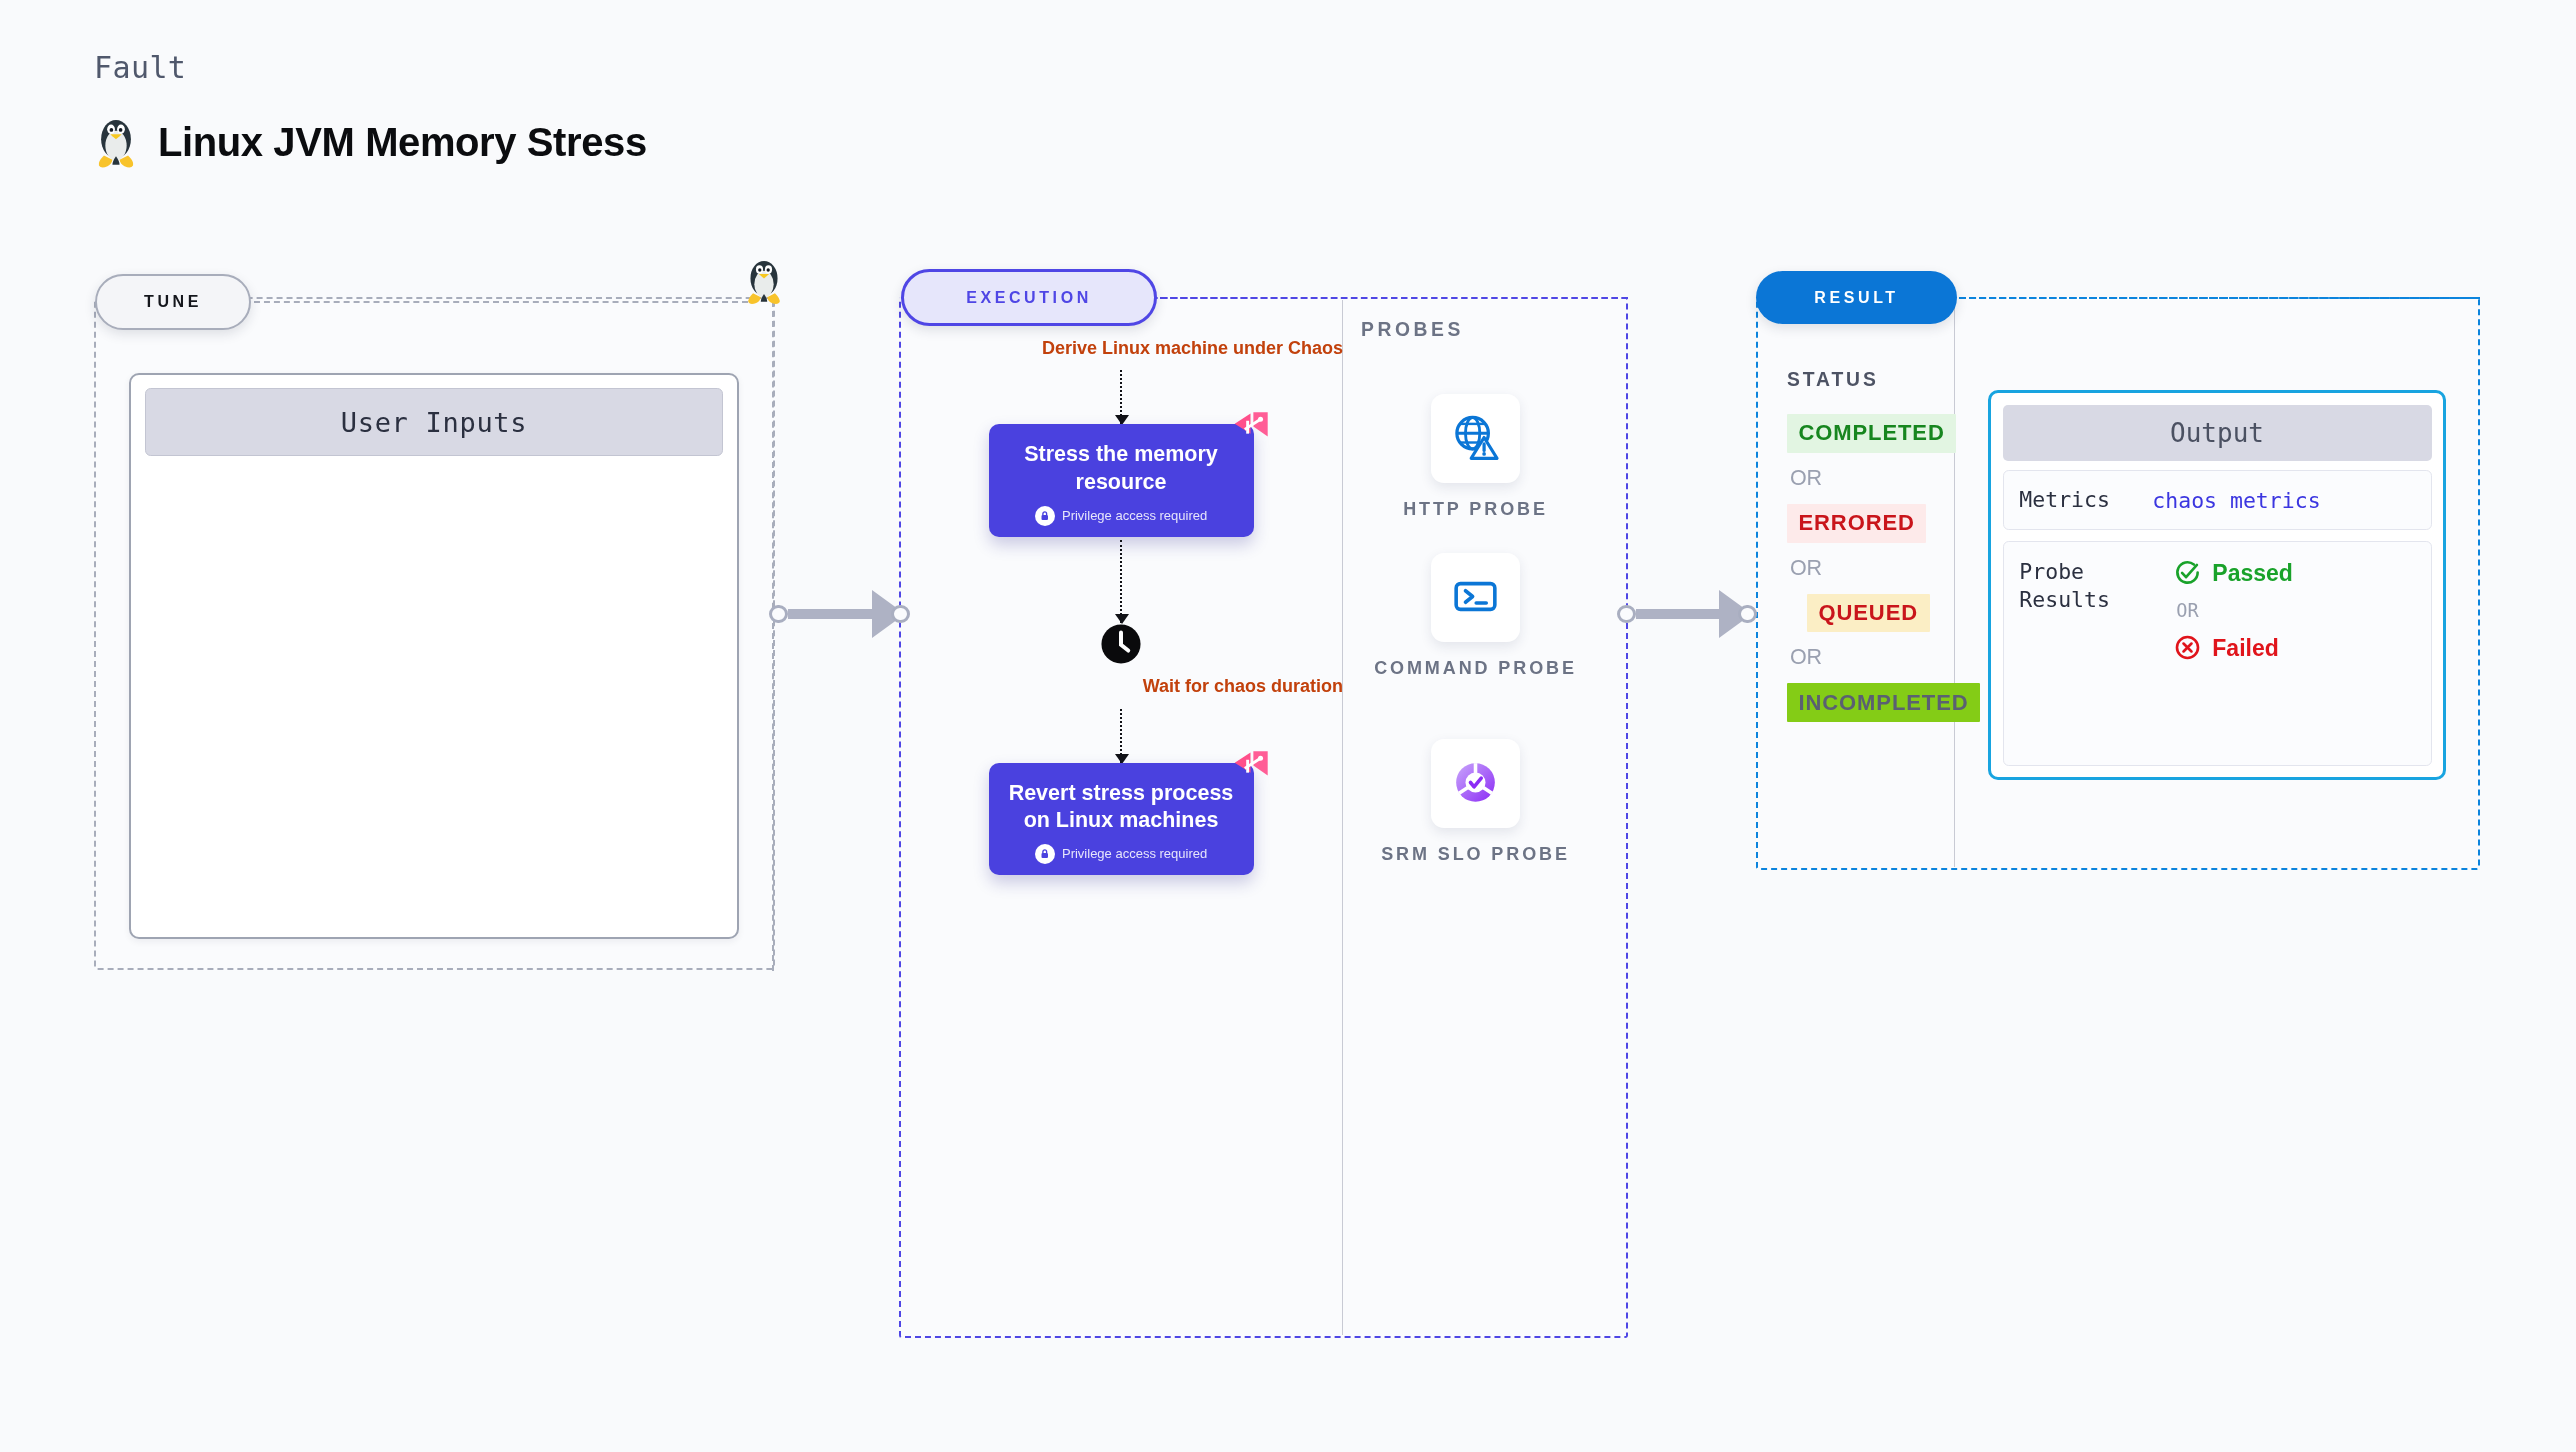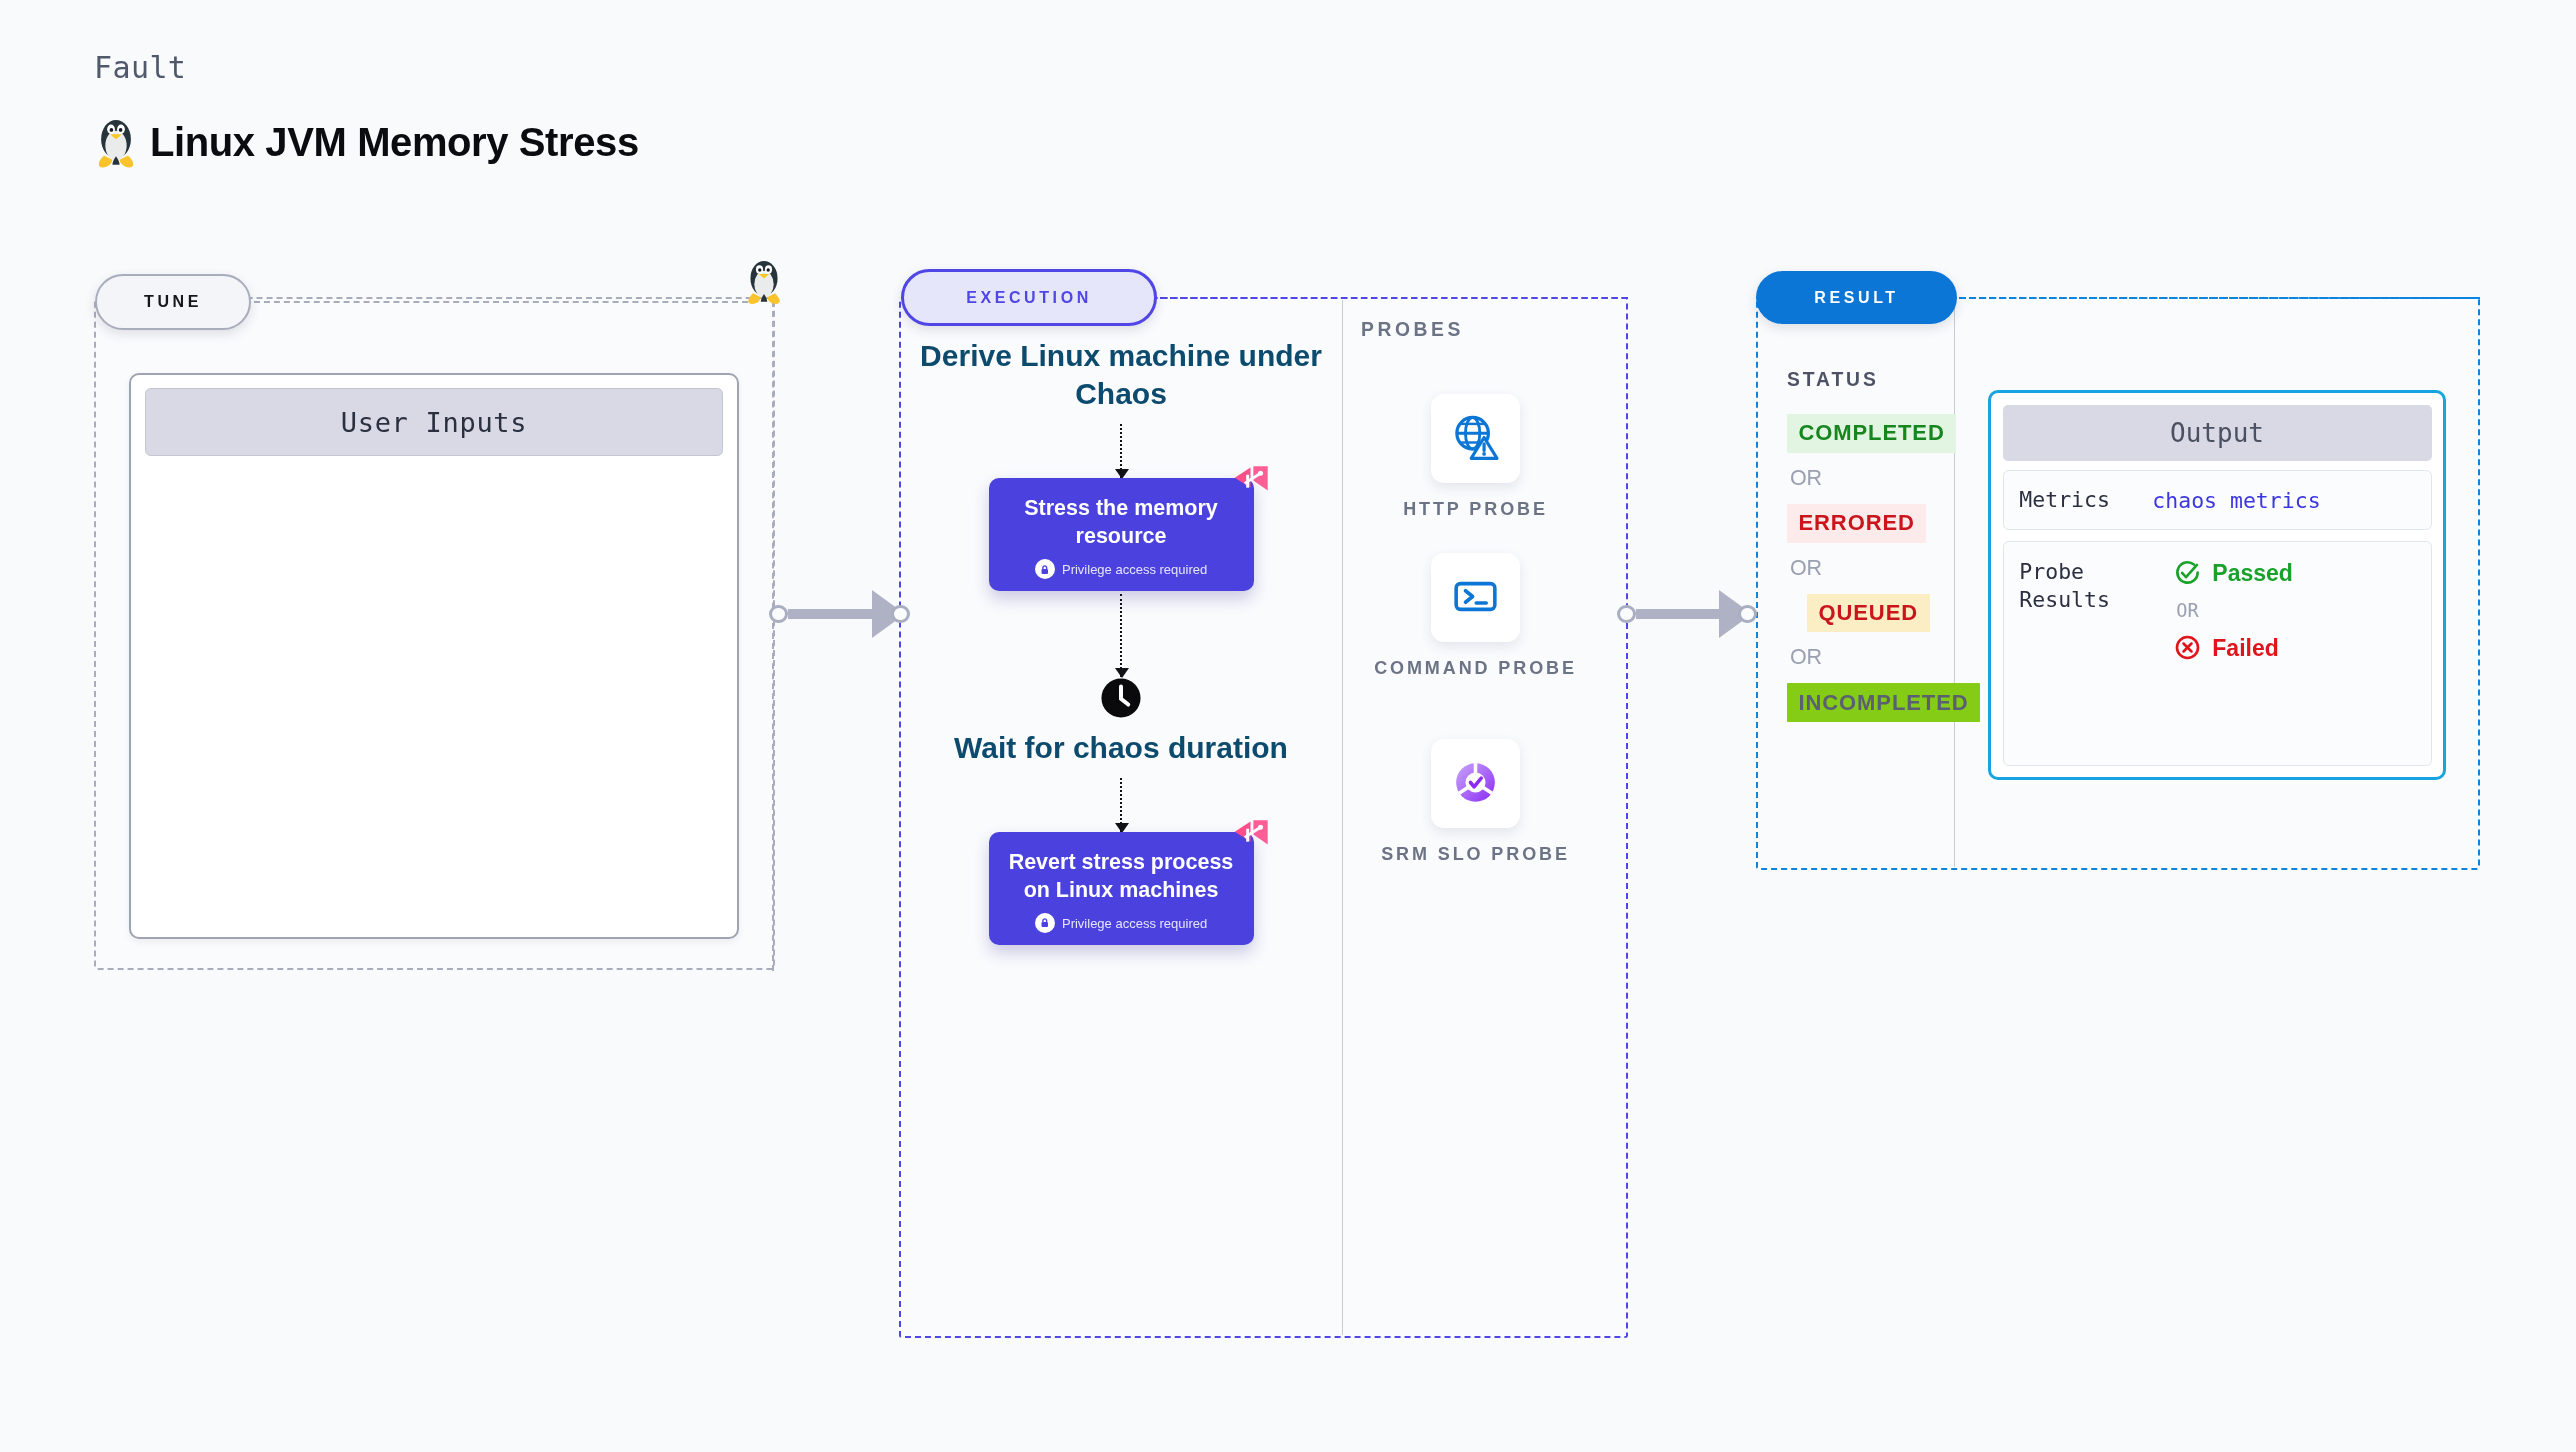--- a/index.html
+++ b/index.html
@@ -10,21 +10,21 @@
     overflow: hidden;
   }
   #stage { position: relative; width: 2576px; height: 1452px; }
 
   
   .hdr-fault {
     position: absolute; left: 94px; top: 50px;
     font-family: "DejaVu Sans Mono", monospace;
     font-size: 30px; color: #50586c; letter-spacing: 0.4px;
   }
-  .hdr-row { position: absolute; left: 94px; top: 115px; display: flex; align-items: center; gap: 12px; }
+  .hdr-row { position: absolute; left: 94px; top: 115px; display: flex; align-items: center; gap: 20px; }
   .hdr-title { font-size: 40px; font-weight: bold; color: #0b0c0f; letter-spacing: -0.4px; }
 
   
   .tux { display: block; }
 
   
   .dashed-region { position: absolute; border-style: dashed; border-radius: 2.9px; }
 
   .region-tune   { left: 94px;  top: 297px;  width: 681px;  height: 673px;  border: 2.9px dashed #a8adbb; background: #fafbfd; }
   .region-exec   { left: 899px; top: 297px;  width: 729px; height: 1041px; border: 2.9px dashed #4f46e5; background: #fafbfd; }
@@ -71,21 +71,21 @@
   }
   .tune-item {
     font-family: "DejaVu Sans Mono", monospace; font-size: 22px; color: #3b36e0;
     margin-bottom: 21.5px; white-space: nowrap;
   }
   .grp-title.opt { margin-top: 2.9px; }
 
   
   .exec-col { position: absolute; left: 899px; top: 337px; width: 444px; }
   .exec-step-text {
-    text-align: center; font-size: 30px; font-weight: bold; color: #0c4a6e; line-height: 1.28;
+    text-align: right; font-size: 18px; font-weight: bold; color: #c2410c; line-height: 1.28;
   }
   .dotted-arrow {
     margin: 0 auto; width: 2.1px; position: relative;
     border-left: 2.9px dotted #111217;
   }
   .dotted-arrow::after {
     content: ""; position: absolute; left: -7.2px; bottom: -1.4px;
     border-left: 7.9px solid transparent; border-right: 7.9px solid transparent;
     border-top: 10.7px solid #111217;
   }

